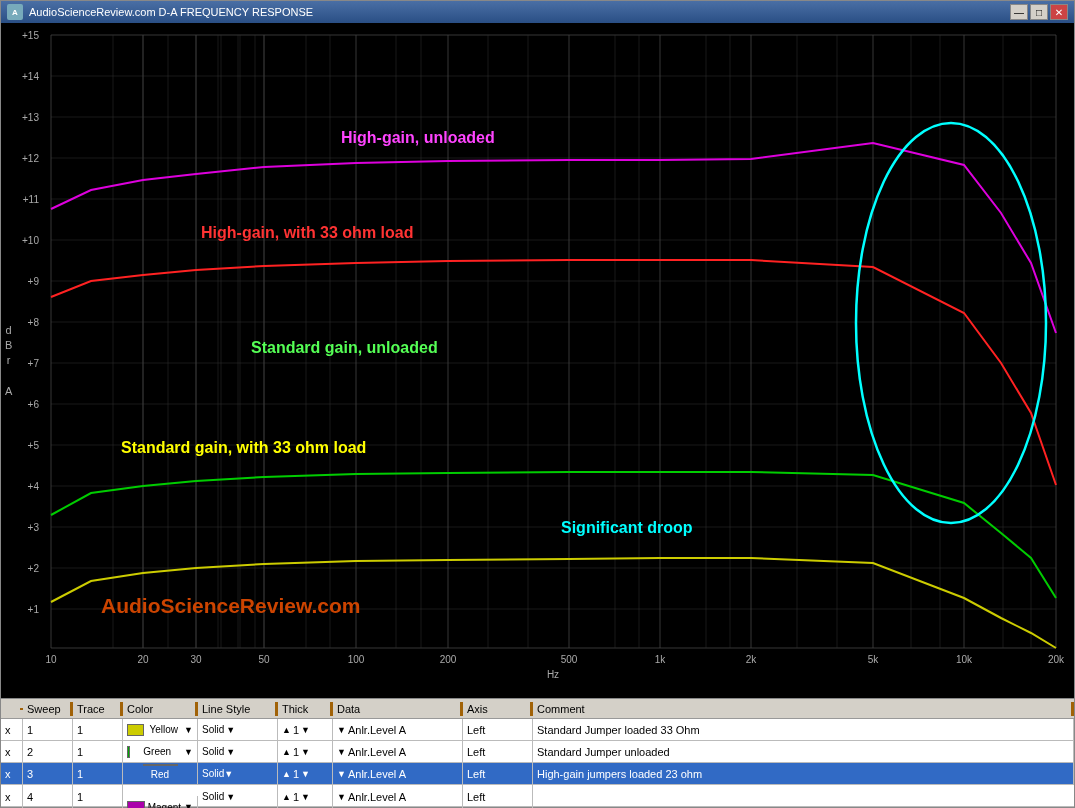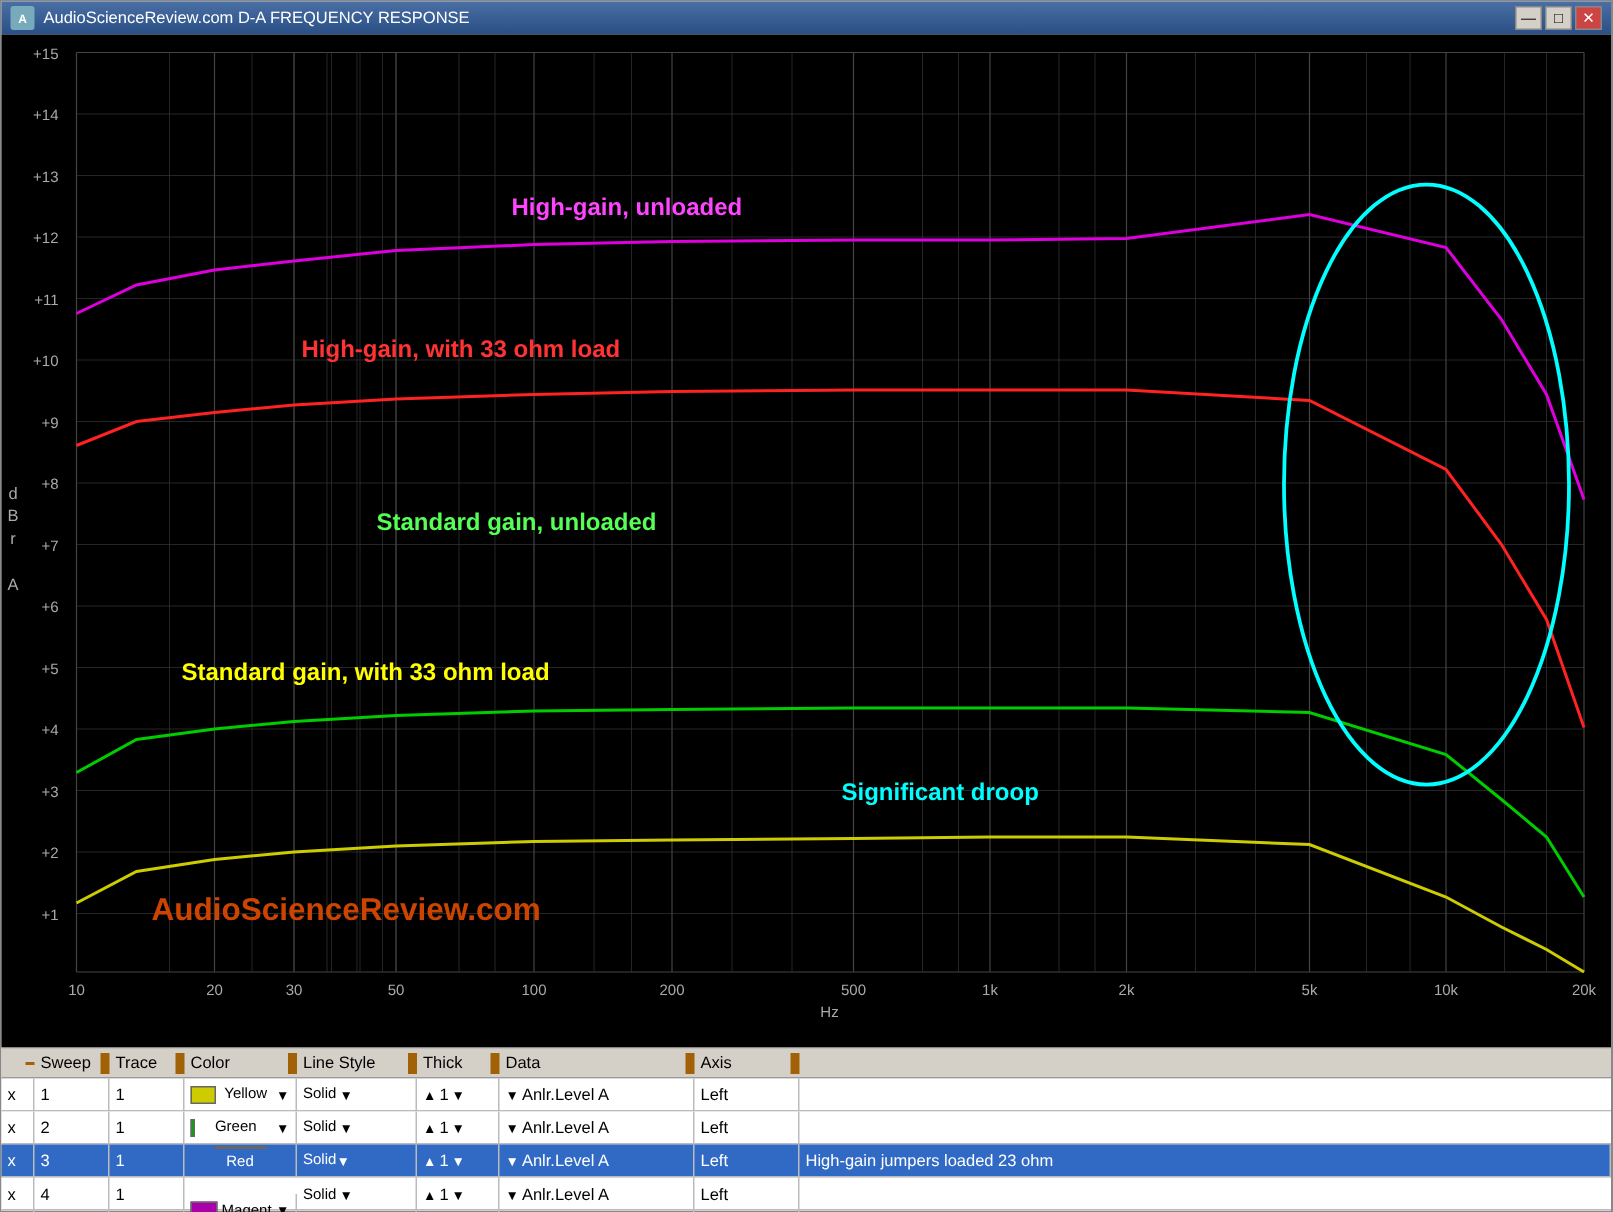--- a/index.html
+++ b/index.html
@@ -12,21 +12,21 @@
     .title-bar-icon { width: 16px; height: 16px; background: #7ab; border-radius: 2px; display: flex; align-items: center; justify-content: center; font-size: 8px; color: white; font-weight: bold; }
     .title-bar-controls { display: flex; gap: 2px; }
     .title-btn { width: 18px; height: 16px; background: #d4d0c8; border: 1px solid #888; display: flex; align-items: center; justify-content: center; font-size: 10px; cursor: pointer; color: #000; }
     .title-btn.close { background: #cc4444; color: white; }
     
     .chart-area { background: #000; flex: 1; position: relative; overflow: hidden; }
     
     .ap-logo { position: absolute; top: 10px; right: 18px; color: #7bb8d4; font-size: 22px; font-style: italic; font-weight: bold; font-family: serif; }
     
     .bottom-table { background: #d4d0c8; border-top: 1px solid #888; flex-shrink: 0; }
-    .th { padding: 1px 4px; font-size: 11px; color: #000; border-right: 6px solid #a16207; font-weight: normal; }
+    .th { padding: 1px 4px; font-size: 11px; color: #000; border-right: 3px solid #a16207; font-weight: normal; }
     .td { padding: 1px 4px; font-size: 11px; color: #000; border-right: 1px solid #bbb; height: 100%; display: flex; align-items: center; overflow: hidden; white-space: nowrap; }
   </style>
 </head>
 <body>
 
 <div class="window">
 
   <div class="title-bar">
     <div class="title-bar-left">
       <div class="title-bar-icon">A</div>
@@ -268,20 +268,21 @@
 
     <div style="display:grid; grid-template-columns:22px 50px 50px 75px 80px 55px 130px 70px auto; background:#d4d0c8; border-bottom:1px solid #999; height:20px; align-items:center;">
       <div class="th"></div>
       <div class="th">Sweep</div>
       <div class="th">Trace</div>
       <div class="th">Color</div>
       <div class="th">Line Style</div>
       <div class="th">Thick</div>
       <div class="th">Data</div>
       <div class="th">Axis</div>
+      <div class="th">Comment</div>
     </div>
 
     <div style="display:grid; grid-template-columns:22px 50px 50px 75px 80px 55px 130px 70px auto; border-bottom:1px solid #bbb; height:22px; align-items:center; background:#fff;">
       <div class="td">x</div>
       <div class="td">1</div>
       <div class="td">1</div>
       <div class="td" style="display:flex;align-items:center;gap:6px;">
         <span style="display:inline-block;width:35px;height:12px;background:#cccc00;border:1px solid #666;"></span>
         <span style="font-size:10px;">Yellow</span>
         <span style="font-size:9px;">▼</span>
@@ -293,20 +294,21 @@
       <div class="td" style="display:flex;align-items:center;gap:2px;">
         <span style="font-size:9px;">▲</span>
           <span>1</span>
           <span style="font-size:9px;">▼</span>
       </div>
       <div class="td" style="display:flex;align-items:center;gap:2px;">
         <span style="font-size:9px;">▼</span>
           <span>Anlr.Level A</span>
       </div>
       <div class="td">Left</div>
+      <div class="td">Standard Jumper loaded 33 Ohm</div>
     </div>
 
     <div style="display:grid; grid-template-columns:22px 50px 50px 75px 80px 55px 130px 70px auto; border-bottom:1px solid #bbb; height:22px; align-items:center; background:#fff;">
       <div class="td">x</div>
       <div class="td">2</div>
       <div class="td">1</div>
       <div class="td" style="display:flex;align-items:center;gap:13px;">
         <span style="display:inline-block;width:35px;height:12px;background:#00aa00;border:1px solid #666;"></span>
         <span style="font-size:10px;">Green</span>
         <span style="font-size:9px;">▼</span>
@@ -318,20 +320,21 @@
       <div class="td" style="display:flex;align-items:center;gap:2px;">
         <span style="font-size:9px;">▲</span>
           <span>1</span>
           <span style="font-size:9px;">▼</span>
       </div>
       <div class="td" style="display:flex;align-items:center;gap:2px;">
         <span style="font-size:9px;">▼</span>
           <span>Anlr.Level A</span>
       </div>
       <div class="td">Left</div>
+      <div class="td">Standard Jumper unloaded</div>
     </div>
 
     <div style="display:grid; grid-template-columns:22px 50px 50px 75px 80px 55px 130px 70px auto; border-bottom:1px solid #bbb; height:22px; align-items:center; background:#316ac5; color:white;">
       <div class="td" style="color:white;">x</div>
       <div class="td" style="color:white;">3</div>
       <div class="td" style="color:white;">1</div>
       <div class="td" style="color:white;display:flex;align-items:center;gap:3px;flex-direction:column;">
         <span style="display:inline-block;width:35px;height:12px;background:#ff0000;border:1px solid #666;"></span>
         <span style="font-size:10px;">Red</span>
         <span style="font-size:9px;">▼</span>

